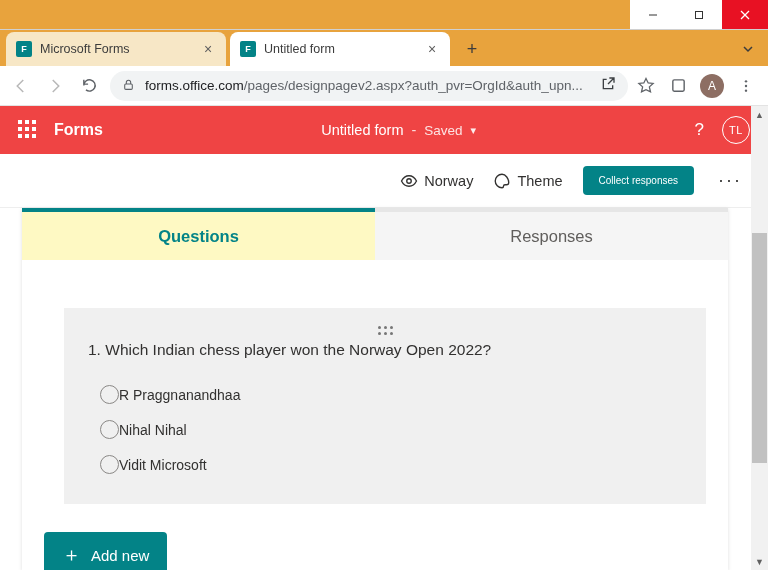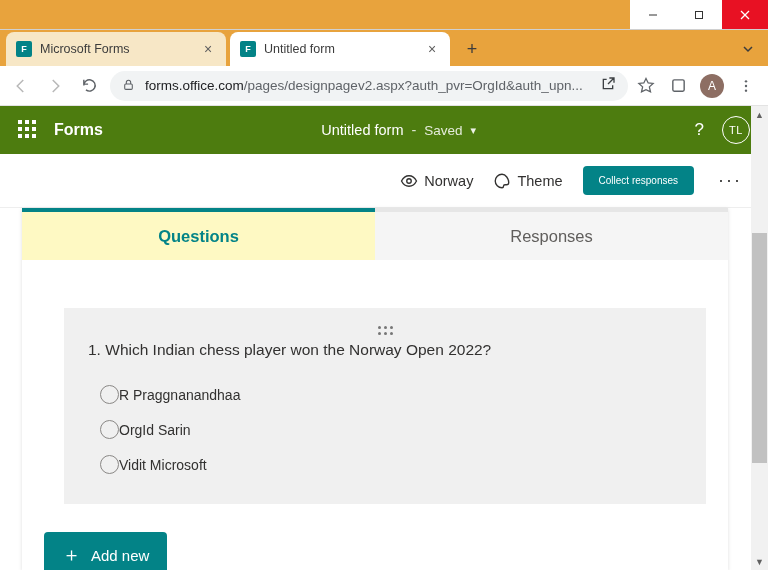--- a/index.html
+++ b/index.html
@@ -35,21 +35,21 @@
   .righticons .ic { width:20px; height:20px; display:flex;align-items:center;justify-content:center; color:#5f6368;}
   .avatar { width:24px;height:24px;border-radius:50%;background:#8d6e63;color:#fff;display:flex;align-items:center;justify-content:center;font-size:12px;font-weight:500;}
 
   
   .page { height: calc(570px - 30px - 36px - 40px); background:#fff; position:relative; overflow:hidden;}
   .page-scroll { position:absolute; right:0; top:0; bottom:0; width:17px; background:#f1f1f1; display:flex; flex-direction:column;}
   .scroll-arrow{height:17px;display:flex;align-items:center;justify-content:center;color:#606060;font-size:9px;}
   .scroll-thumb{ width:15px; margin:0 auto; background:#c1c1c1; }
 
   
-  .forms-header { height: 48px; background: #4d7c0f; color:#fff; display:flex; align-items:center; padding:0 18px; }
+  .forms-header { height: 48px; background: #ef4444; color:#fff; display:flex; align-items:center; padding:0 18px; }
   .waffle { width:20px;height:20px; margin-right:16px; display:grid; grid-template-columns:repeat(3,4px); grid-template-rows:repeat(3,4px); gap:3px;}
   .waffle span{background:#fff;}
   .forms-brand{ font-size:16px; font-weight:600;}
   .forms-center{ flex:1; display:flex; align-items:center; justify-content:center; gap:8px; font-size:14.5px;}
   .forms-center .dash{opacity:.8;}
   .forms-center .saved{opacity:.85; font-size:13.5px;}
   .forms-center .chev{font-size:11px; opacity:.9;}
   .forms-right{ display:flex; align-items:center; gap:18px;}
   .help{ font-size:17px;}
   .userchip{ width:28px;height:28px;border:1.5px solid #fff;border-radius:50%;display:flex;align-items:center;justify-content:center;font-size:11px;letter-spacing:.5px;}
@@ -244,21 +244,21 @@
         <div class="qtext">
           <span>1.</span>
           <span>Which Indian chess player won the Norway Open 2022?</span>
         </div>
         <div class="opt">
             <div class="radio"></div>
             <span>R Praggnanandhaa</span>
           </div>
         <div class="opt">
             <div class="radio"></div>
-            <span>OrgId Sarin</span>
+            <span>Nihal Nihal</span>
           </div>
         <div class="opt">
             <div class="radio"></div>
             <span>Vidit Microsoft</span>
           </div>
       </div>
     </div>
     <div class="addnew">
       <span class="plus">＋</span>
       <span>Add new</span>

